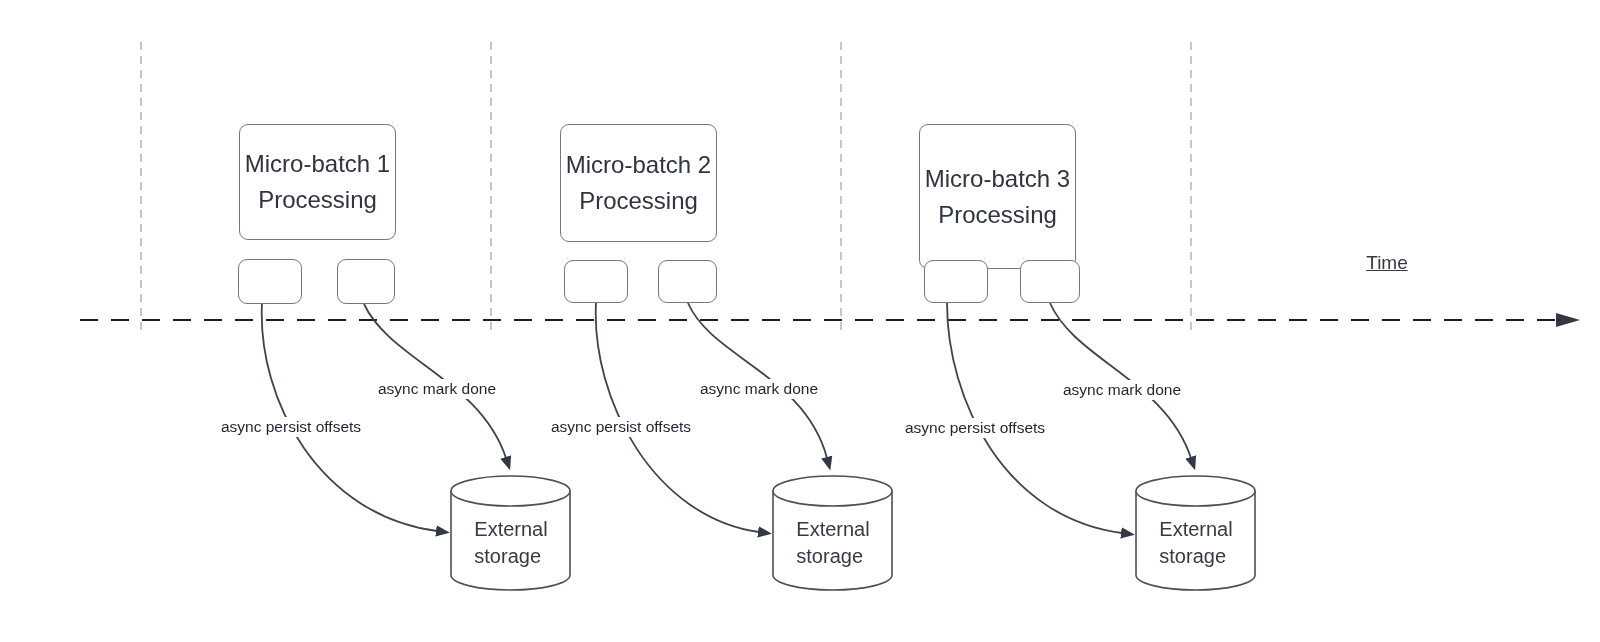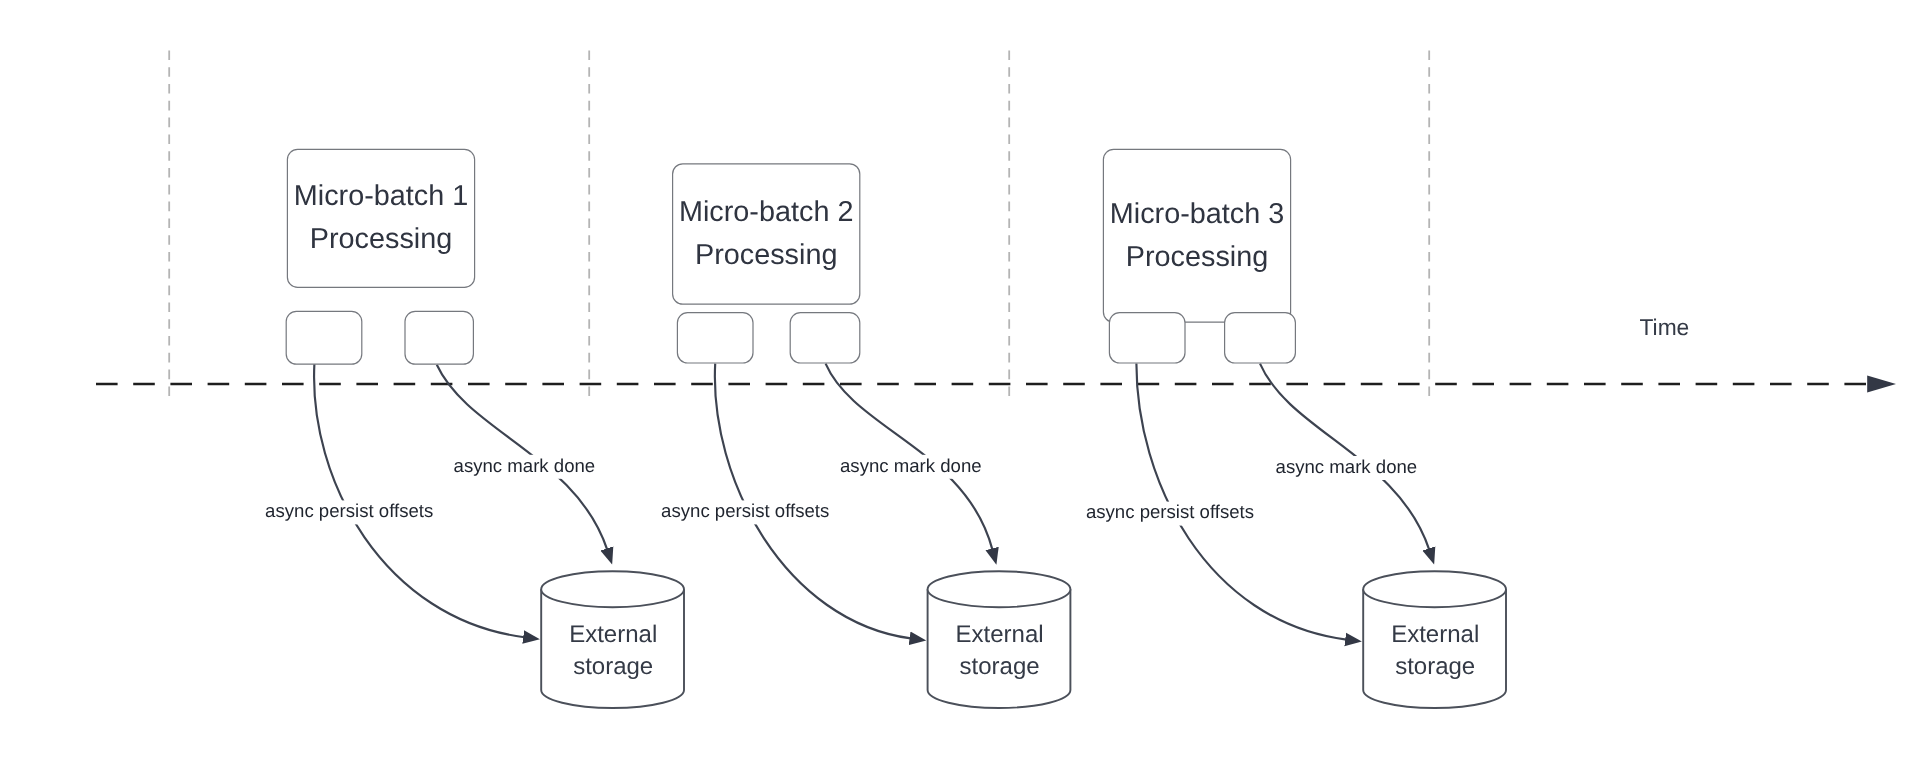--- a/index.html
+++ b/index.html
@@ -46,21 +46,20 @@
     white-space:nowrap;
     font-weight:normal;
     font-size:15.5px;
     color:#1f242e;
     background:#ffffff;
     padding:1px 3px;
   }
   .storage-label{
     position:absolute;
     transform:translate(-50%,-50%);
-    text-align:center;
     font-size:20px;
     line-height:1.35;
     color:#343a46;
     white-space:pre-line;
   }
   .time-label{
     position:absolute;
     transform:translate(-50%,-50%);
     font-size:19px;
     color:#343a46;
@@ -114,21 +113,21 @@
     <span class="box-title">Micro-batch 1
 Processing</span>
   </div>
   <div class="small-box" style="left:238px;top:259px;width:64px;height:45px;"></div>
   <div class="small-box" style="left:337px;top:259px;width:58px;height:45px;"></div>
   <div class="async-label" style="left:291px;top:427px;">async persist offsets</div>
   <div class="async-label" style="left:437px;top:389px;">async mark done</div>
   <div class="storage-label" style="left:511px;top:543px;">External
 storage</div>
 
-  <div class="big-box" style="left:560px;top:124px;width:157px;height:118px;margin-top:12px;">
+  <div class="big-box" style="left:560px;top:124px;width:157px;height:118px;">
     <span class="box-title">Micro-batch 2
 Processing</span>
   </div>
   <div class="small-box" style="left:564px;top:260px;width:64px;height:43px;"></div>
   <div class="small-box" style="left:658px;top:260px;width:59px;height:43px;"></div>
   <div class="async-label" style="left:621px;top:427px;">async persist offsets</div>
   <div class="async-label" style="left:759px;top:389px;">async mark done</div>
   <div class="storage-label" style="left:833px;top:543px;">External
 storage</div>
 
@@ -136,15 +135,15 @@
     <span class="box-title">Micro-batch 3
 Processing</span>
   </div>
   <div class="small-box" style="left:924px;top:260px;width:64px;height:43px;"></div>
   <div class="small-box" style="left:1020px;top:260px;width:60px;height:43px;"></div>
   <div class="async-label" style="left:975px;top:428px;">async persist offsets</div>
   <div class="async-label" style="left:1122px;top:390px;">async mark done</div>
   <div class="storage-label" style="left:1196px;top:543px;">External
 storage</div>
 
-  <div class="time-label" style="left:1387px;top:274px;">Time</div>
+  <div class="time-label" style="left:1387px;top:263px;text-decoration:underline;">Time</div>
 
 </div>
 
 </body></html>

